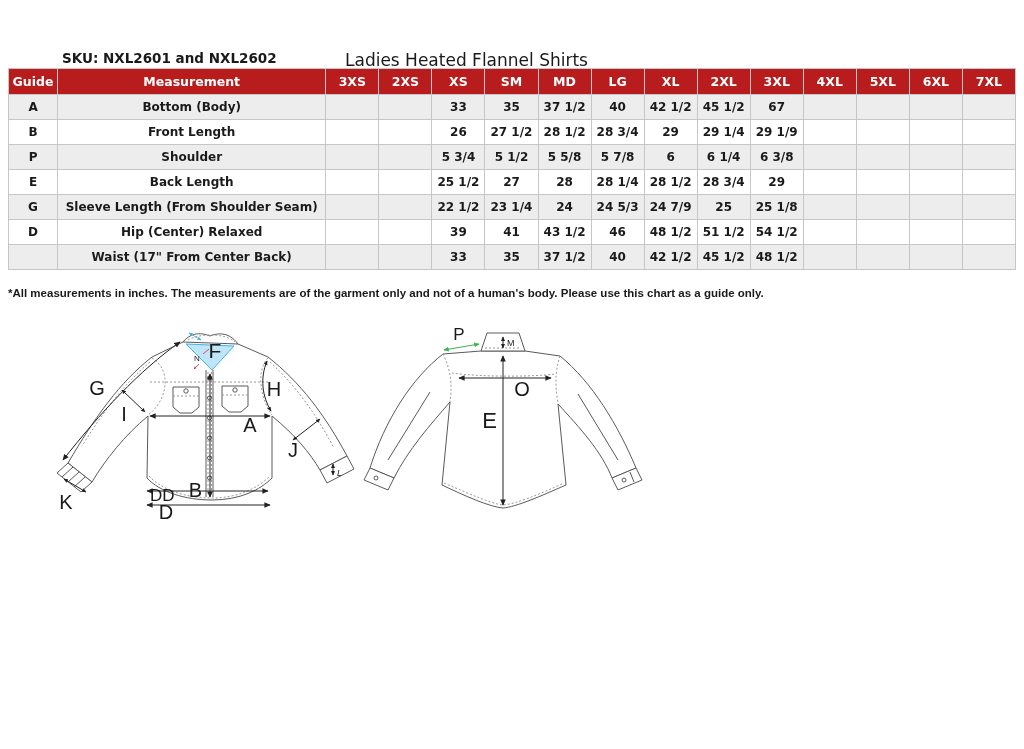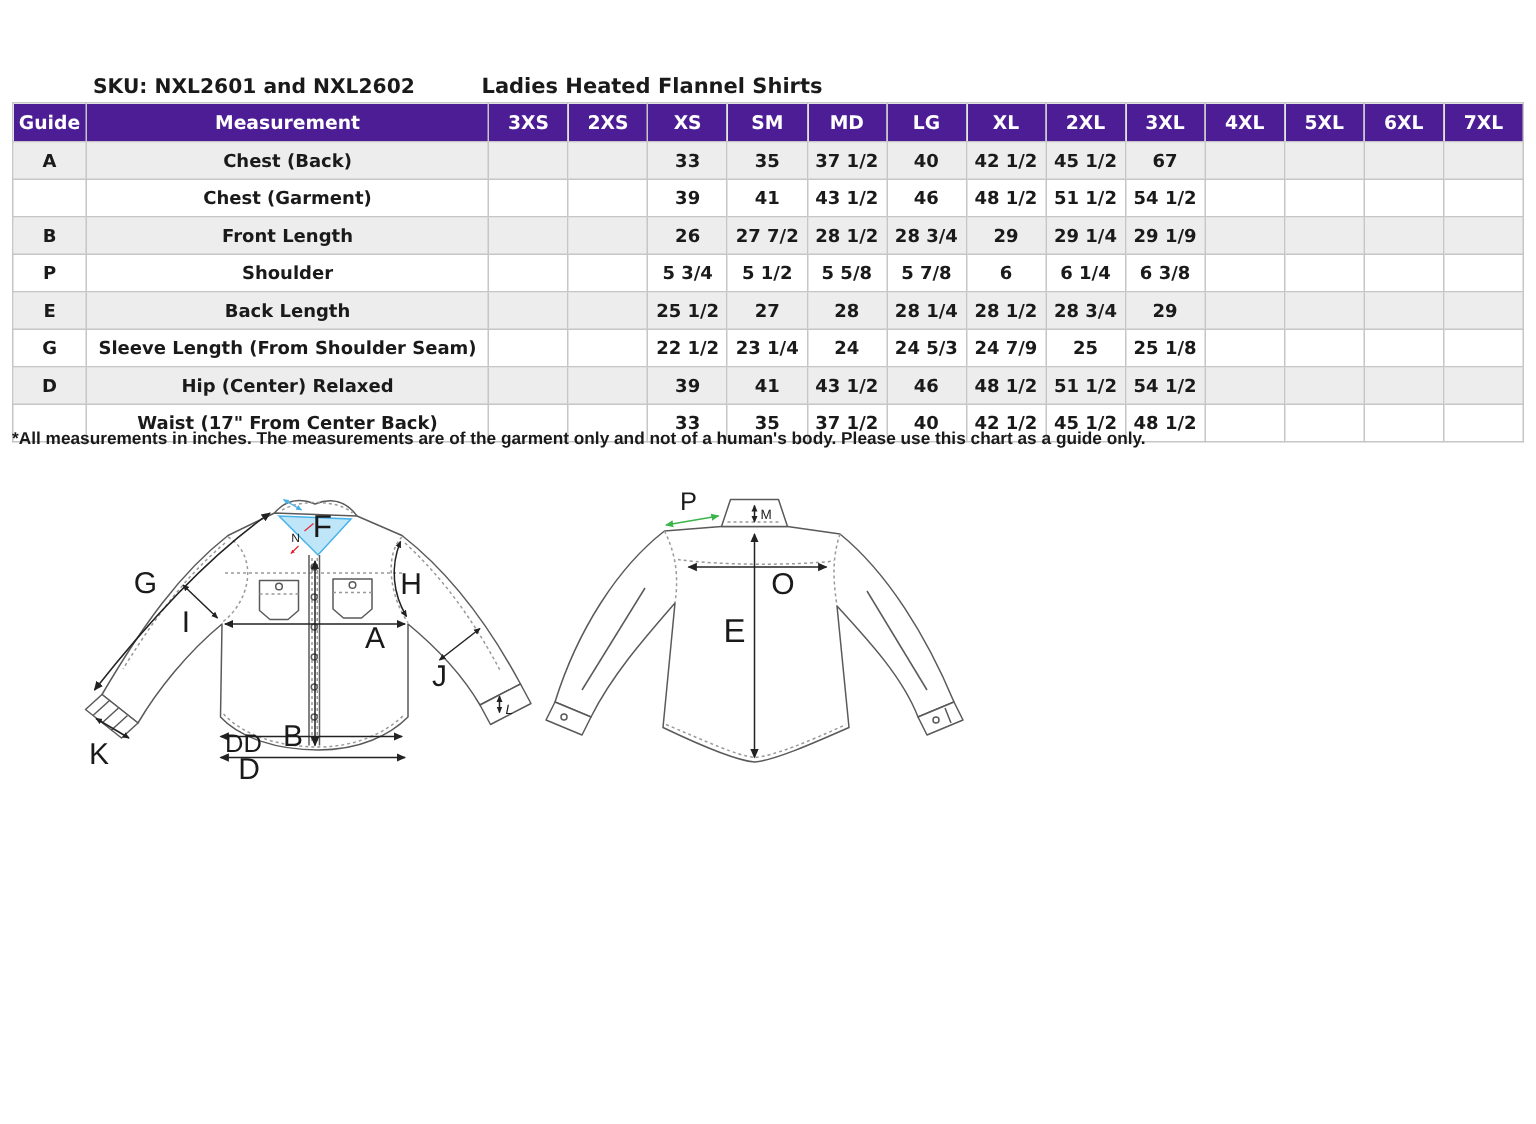--- a/index.html
+++ b/index.html
@@ -3,31 +3,31 @@
 <meta charset="utf-8">
 <style>
   html,body{margin:0;padding:0;}
   body{
     width:1024px;height:749px;position:relative;background:#fff;
     font-family:"DejaVu Sans","Liberation Sans",sans-serif;color:#1a1a1a;
     overflow:hidden;
   }
   .titlebar{position:absolute;top:50px;left:0;width:1024px;height:16px;}
   .sku{position:absolute;left:62px;top:0;font-size:13.5px;font-weight:bold;white-space:nowrap;}
-  .prod{position:absolute;left:321px;top:0;font-size:14px;font-weight:bold;white-space:nowrap;}
+  .prod{position:absolute;left:345px;top:0;font-size:17px;font-weight:normal;white-space:nowrap;}
   table.size-chart{
     position:absolute;left:8px;top:68px;width:1008px;
     border-collapse:collapse;table-layout:fixed;
   }
   .size-chart th,.size-chart td{
     border:1px solid #c6c6c6;text-align:center;vertical-align:middle;
     font-size:12px;font-weight:bold;padding:0;height:24px;line-height:24px;
     white-space:nowrap;overflow:hidden;
   }
-  .size-chart thead th{background:#4c1d95;color:#fff;height:25px;font-size:12.5px;}
+  .size-chart thead th{background:#b91c1c;color:#fff;height:25px;font-size:12.5px;}
   .size-chart tbody tr:nth-child(odd){background:#ededed;}
   .size-chart tbody tr:nth-child(even){background:#ffffff;}
   .footnote{position:absolute;left:8px;top:287px;font-size:11.5px;font-weight:bold;
     font-family:"Liberation Sans","DejaVu Sans",sans-serif;white-space:nowrap;}
   svg.diagrams{position:absolute;left:0;top:320px;}
   svg text{font-family:"Liberation Sans","DejaVu Sans",sans-serif;fill:#1a1a1a;}
   .lbl{font-size:20px;}
   .lbl-sm{font-size:9px;}
   .outline{fill:#ffffff;stroke:#5a5a5a;stroke-width:1;stroke-linejoin:round;}
   .seam{fill:none;stroke:#999;stroke-width:1;stroke-dasharray:2,2;}
@@ -75,59 +75,42 @@
         <th>3XL</th>
         <th>4XL</th>
         <th>5XL</th>
         <th>6XL</th>
         <th>7XL</th>
       </tr>
     </thead>
   <tbody>
       <tr>
         <td>A</td>
-        <td>Chest (Back)</td>
+        <td>Bottom (Body)</td>
         <td></td>
         <td></td>
         <td>33</td>
         <td>35</td>
         <td>37 1/2</td>
         <td>40</td>
         <td>42 1/2</td>
         <td>45 1/2</td>
         <td>67</td>
         <td></td>
         <td></td>
         <td></td>
         <td></td>
       </tr>
       <tr>
-        <td></td>
-        <td>Chest (Garment)</td>
-        <td></td>
-        <td></td>
-        <td>39</td>
-        <td>41</td>
-        <td>43 1/2</td>
-        <td>46</td>
-        <td>48 1/2</td>
-        <td>51 1/2</td>
-        <td>54 1/2</td>
-        <td></td>
-        <td></td>
-        <td></td>
-        <td></td>
-      </tr>
-      <tr>
         <td>B</td>
         <td>Front Length</td>
         <td></td>
         <td></td>
         <td>26</td>
-        <td>27 7/2</td>
+        <td>27 1/2</td>
         <td>28 1/2</td>
         <td>28 3/4</td>
         <td>29</td>
         <td>29 1/4</td>
         <td>29 1/9</td>
         <td></td>
         <td></td>
         <td></td>
         <td></td>
       </tr>

